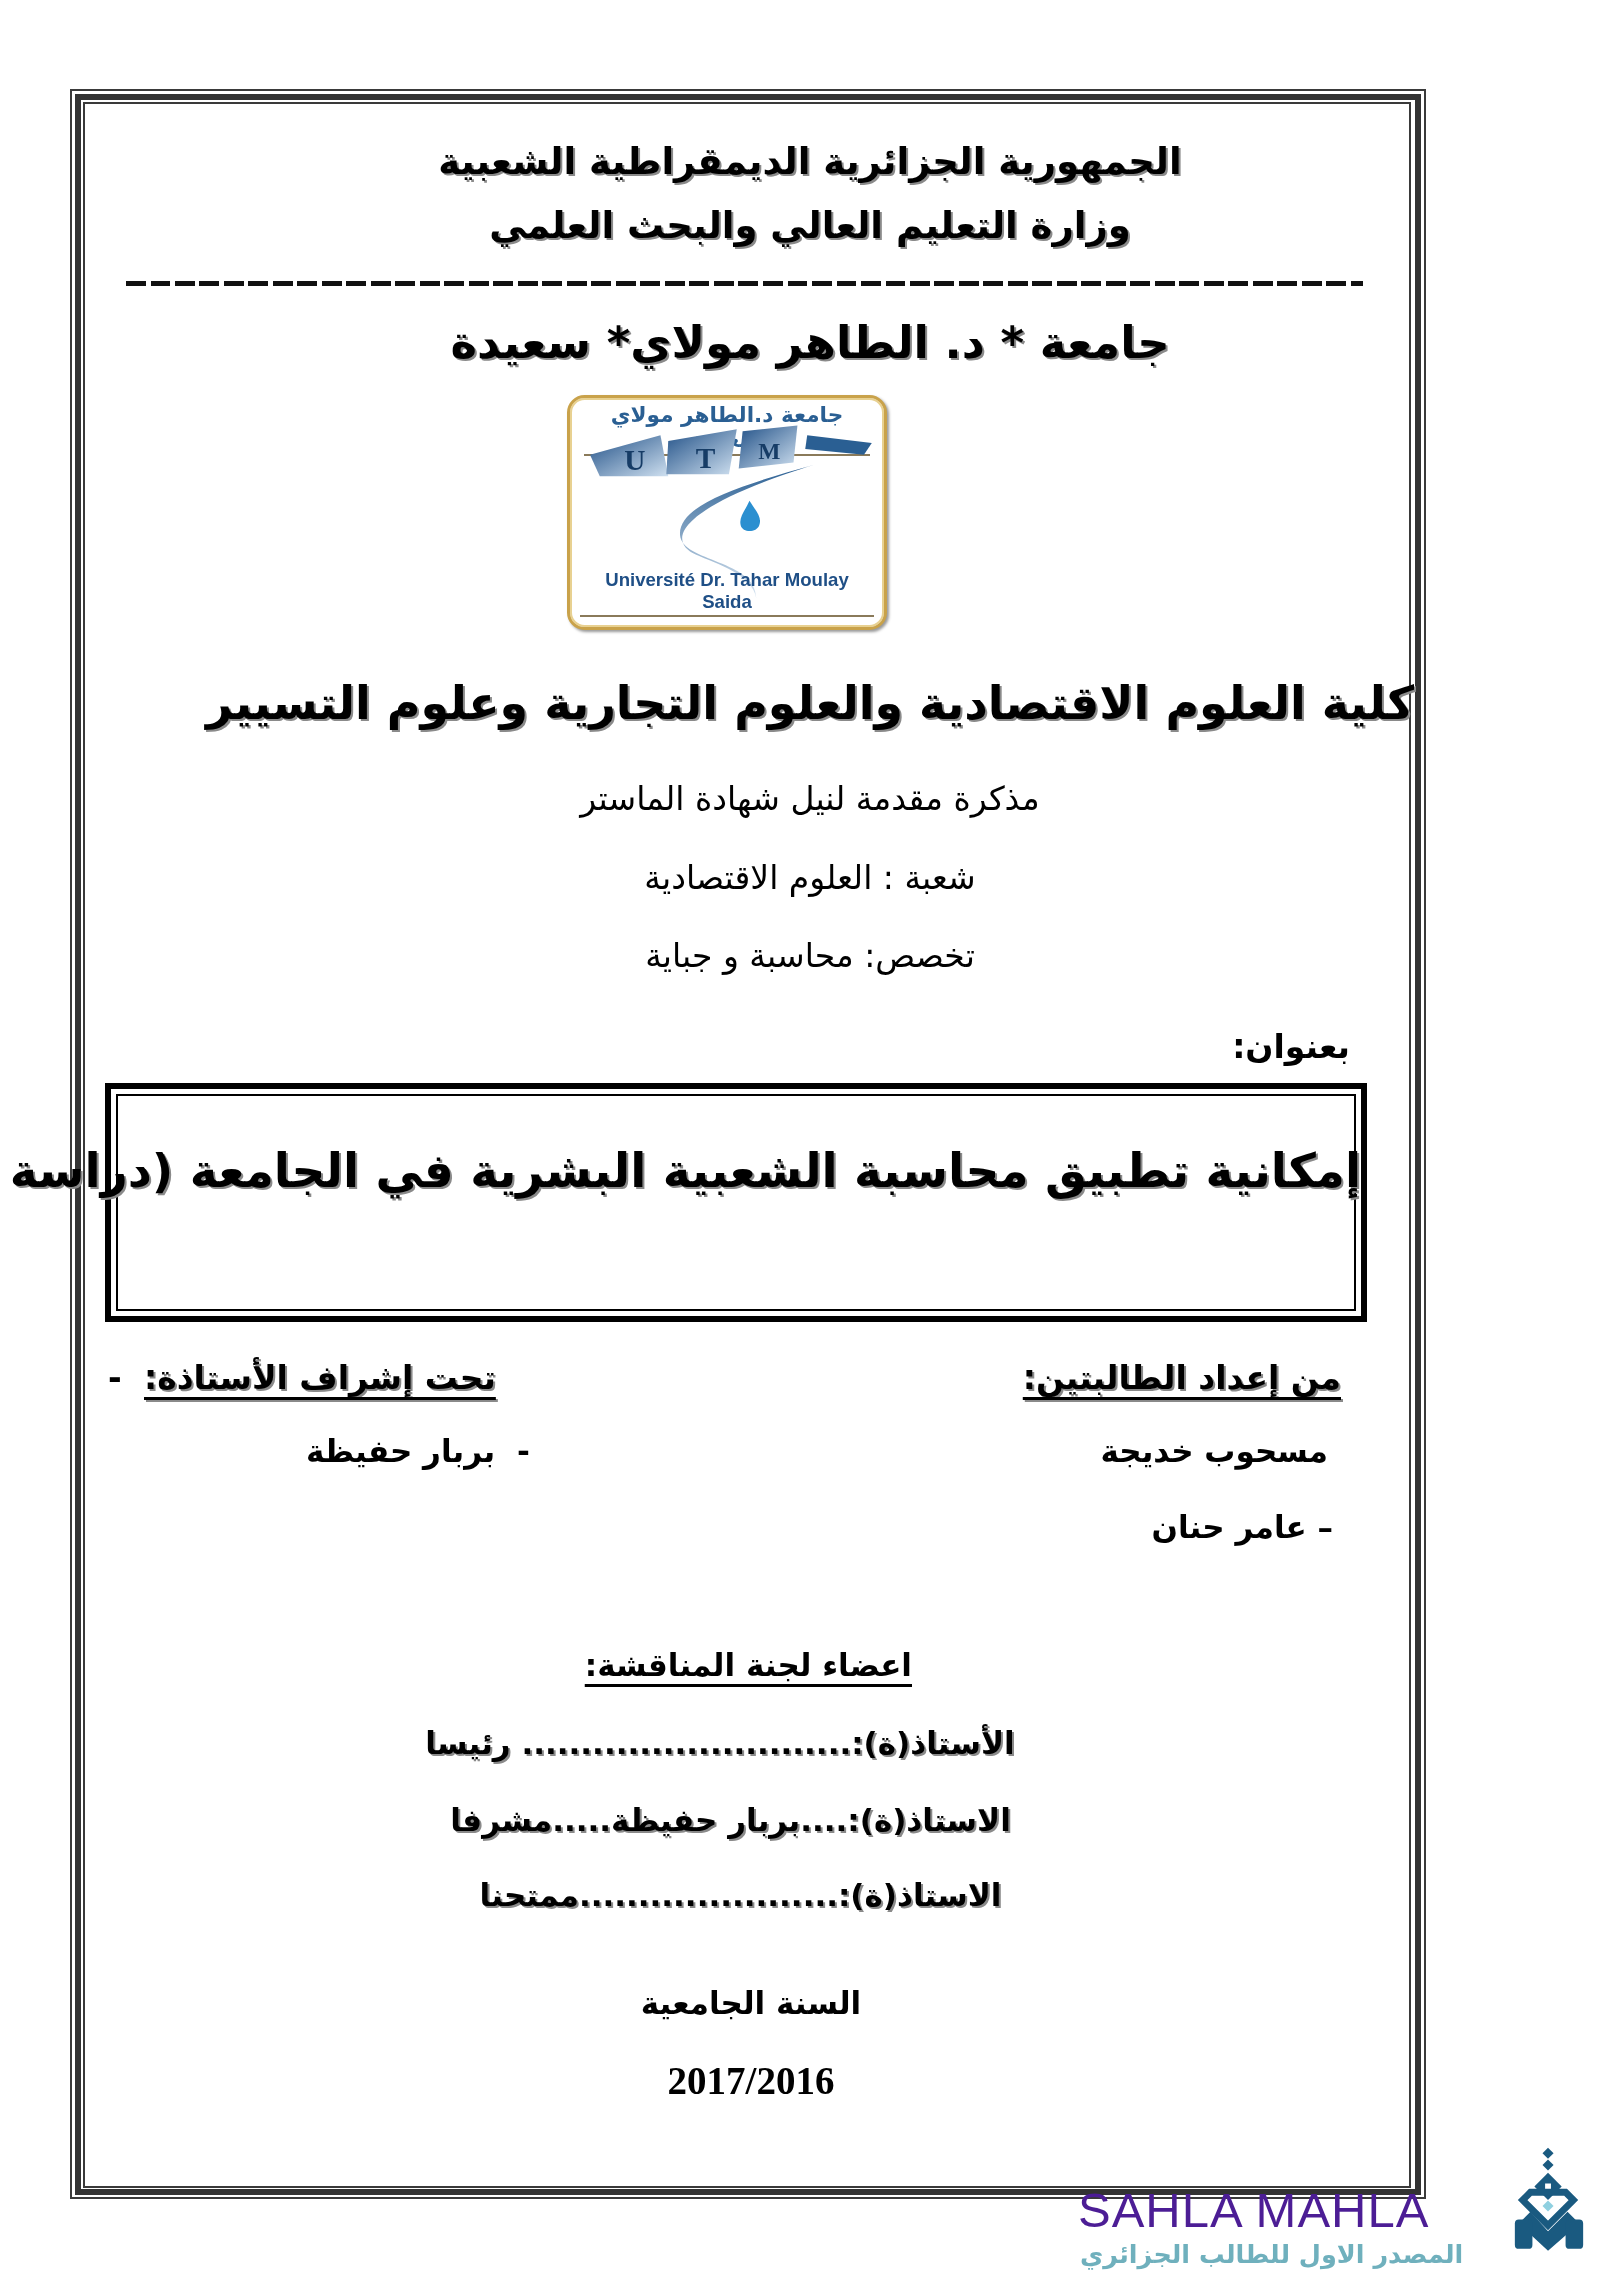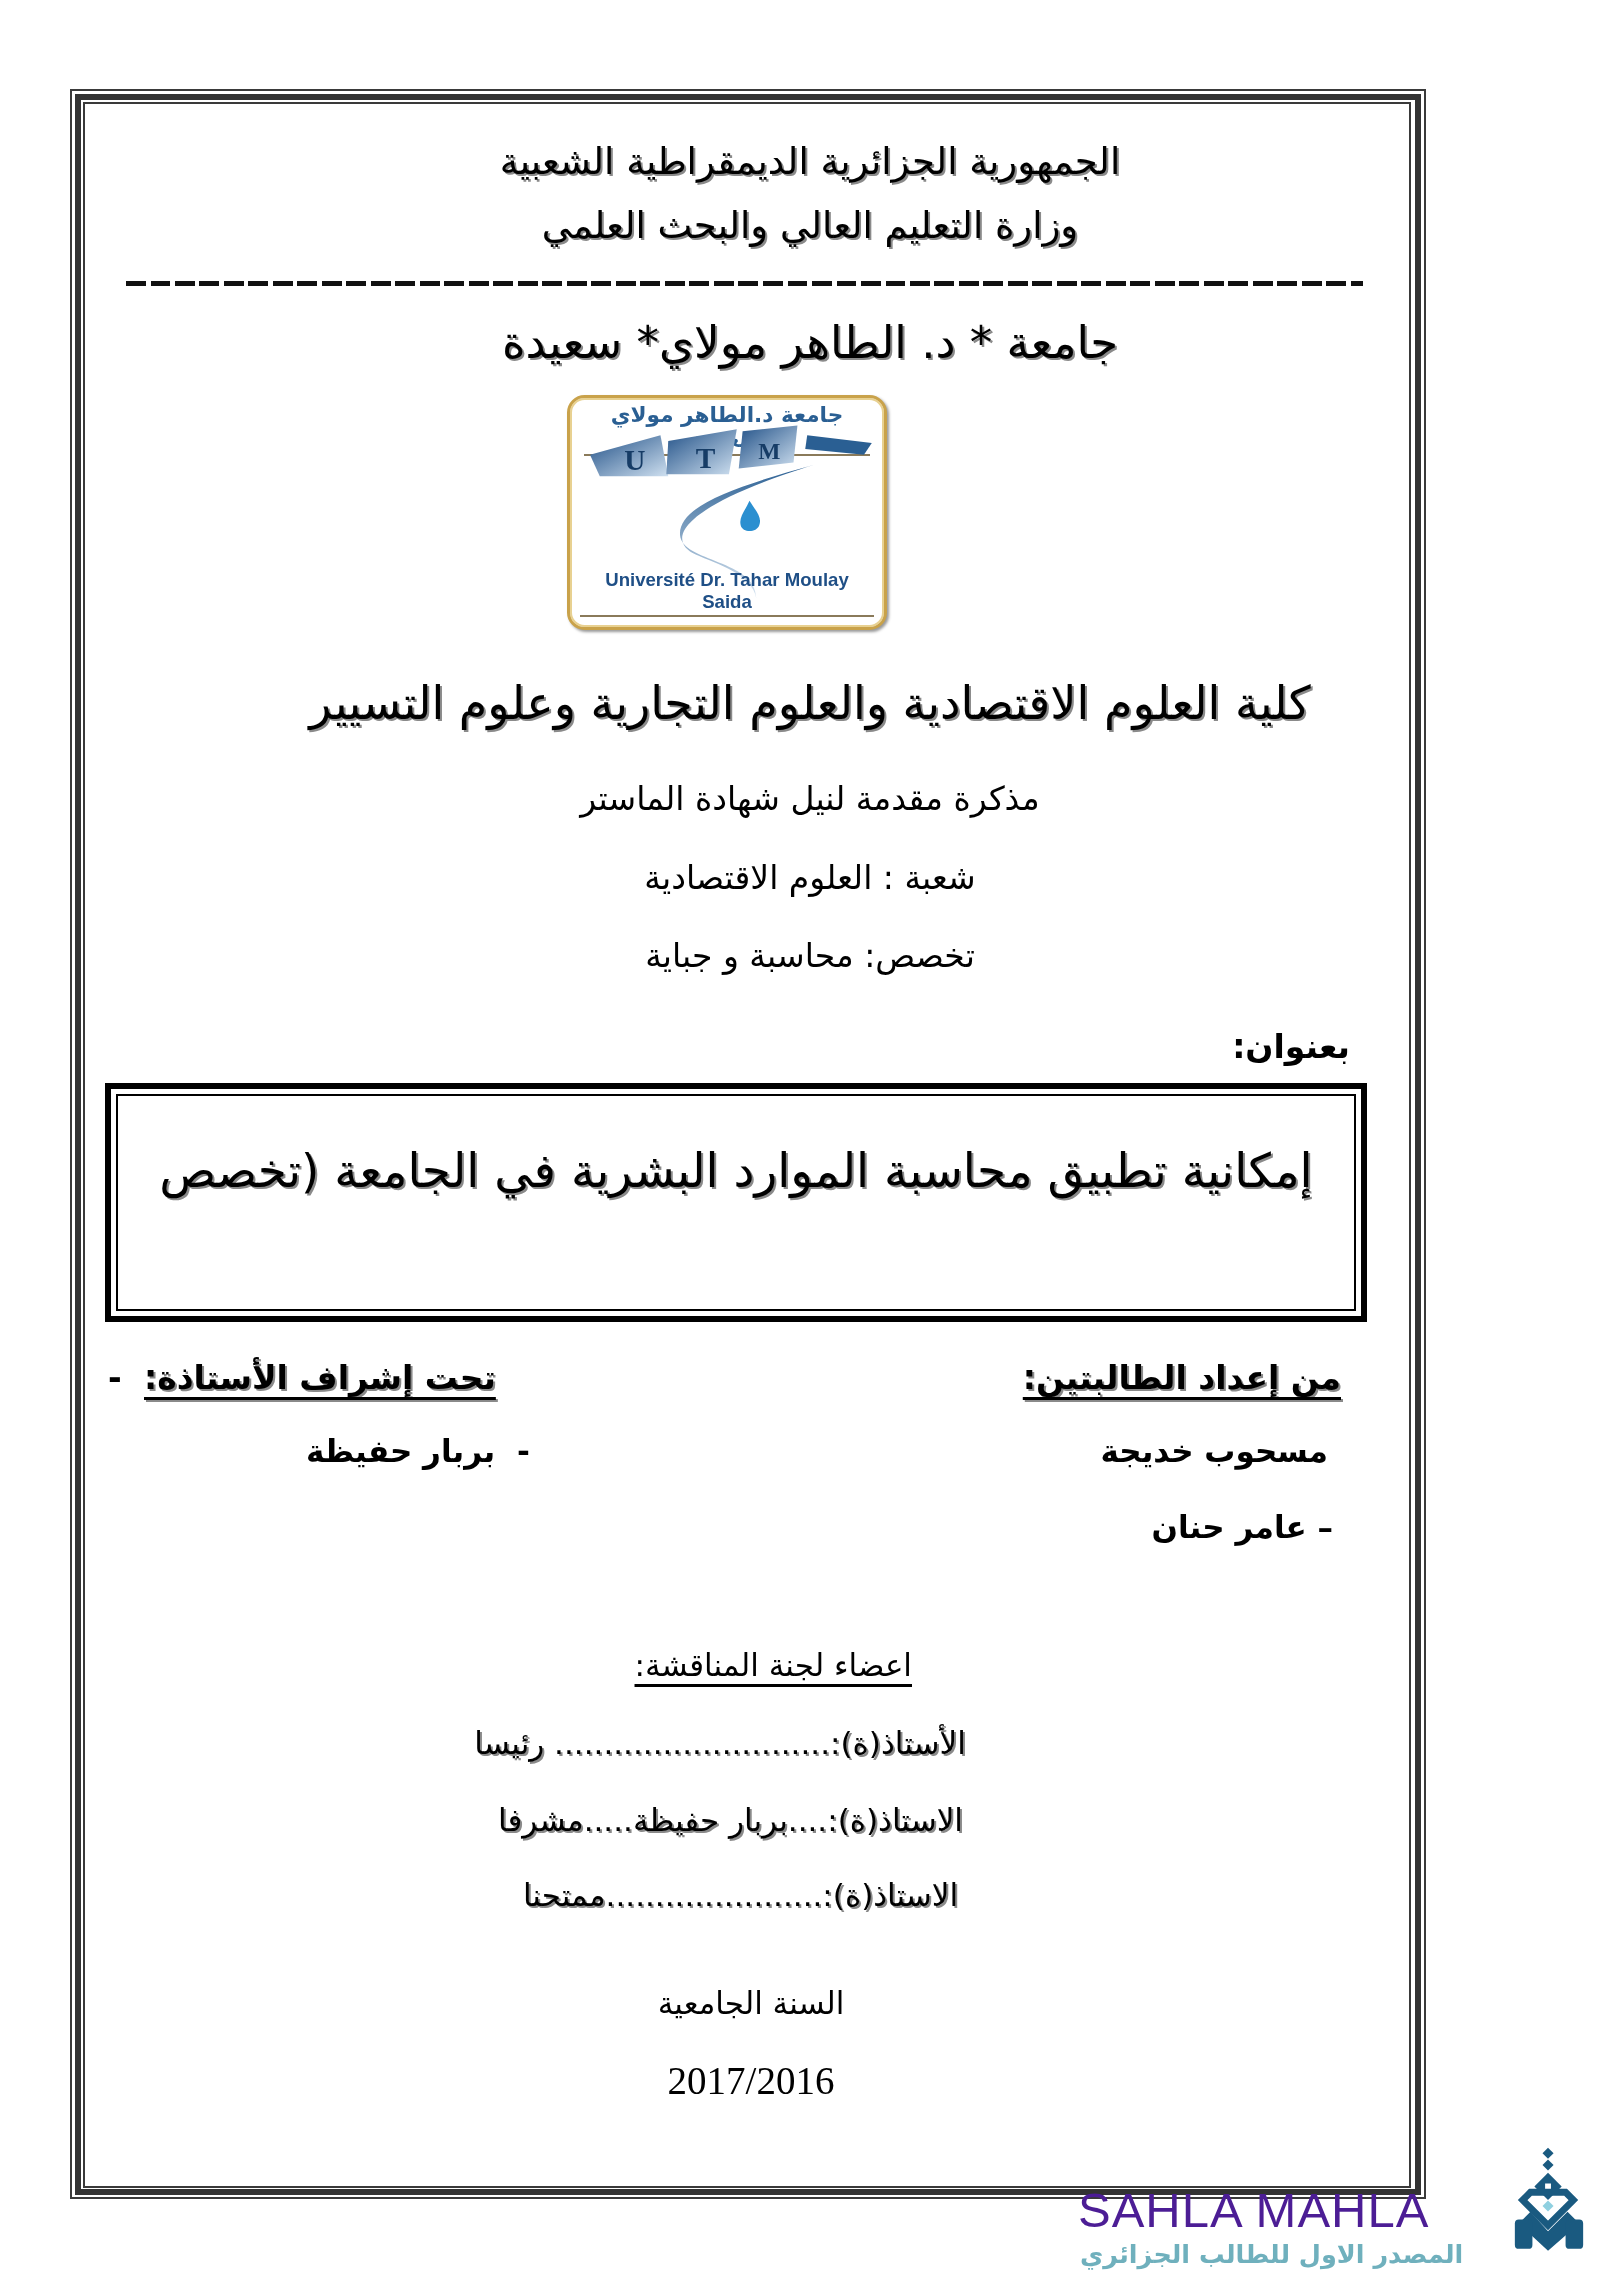--- a/index.html
+++ b/index.html
@@ -5,21 +5,21 @@
   html, body { margin: 0; padding: 0; background: #ffffff; }
   body { width: 1620px; height: 2293px; position: relative; overflow: hidden;
          font-family: "DejaVu Sans", "Liberation Sans", sans-serif; color: #000; }
   .abs { position: absolute; }
   .frame-outer { left: 70px; top: 89px; width: 1356px; height: 2110px;
                  border: 2px solid #3a3a3a; box-sizing: border-box; }
   .frame-thick { left: 75px; top: 94px; width: 1346px; height: 2101px;
                  border: 6.9px solid #333333; box-sizing: border-box; }
   .frame-inner { left: 83px; top: 102px; width: 1328px; height: 2086px;
                  border: 2.9px solid #3a3a3a; box-sizing: border-box; }
-  .line { white-space: nowrap; direction: rtl; text-align: center; font-weight: normal; }
+  .line { white-space: nowrap; direction: rtl; text-align: center; font-weight: bold; }
   .shadow { text-shadow: 2px 2px 0 #8a8a8a; }
   .c { left: 0; width: 1620px; }
   .dashes { left: 126px; top: 281px; width: 1237px; height: 4.9px;
             background: repeating-linear-gradient(90deg, #111 0 19.6px, transparent 19.6px 24.5px); }
   .logo { left: 567px; top: 395px; width: 320px; height: 235px; border-radius: 17.6px;
           border: 3.9px solid #c9a24a; box-shadow: inset 0 0 0 2px #e8d191, 2px 2px 2.9px #999;
           box-sizing: border-box; background: #fff; overflow: hidden; }
   .title-box { left: 105px; top: 1083px; width: 1262px; height: 239px;
                border: 6.9px solid #000; box-sizing: border-box; }
   .title-box-inner { position: absolute; left: 4.9px; top: 4.9px; right: 4.9px; bottom: 4.9px;
@@ -66,21 +66,21 @@
 </div>
 
 <div class="abs line c shadow" style="top:676px;font-size:46px;">كلية العلوم الاقتصادية والعلوم التجارية وعلوم التسيير</div>
 <div class="abs line c" style="top:779px;font-size:33px;font-weight:normal;">مذكرة مقدمة لنيل شهادة الماستر</div>
 <div class="abs line c" style="top:858px;font-size:33px;font-weight:normal;">شعبة : العلوم الاقتصادية</div>
 <div class="abs line c" style="top:936px;font-size:33px;font-weight:normal;">تخصص: محاسبة و جباية</div>
 
 <div class="abs rtl" style="right:270px;top:1027px;font-size:33px;">بعنوان:</div>
 <div class="abs title-box">
   <div class="title-box-inner"></div>
-  <div class="abs line shadow" style="left:0;right:0;top:54px;font-size:47px;">إمكانية تطبيق محاسبة الموارد البشرية في الجامعة (تخصص</div>
+  <div class="abs line shadow" style="left:0;right:0;top:54px;font-size:47px;">إمكانية تطبيق محاسبة الشعبية البشرية في الجامعة (دراسة</div>
 </div>
 
 <div class="abs rtl ul shadow" style="right:279px;top:1358px;font-size:33px;">من إعداد الطالبتين:</div>
 <div class="abs rtl" style="right:292px;top:1433px;font-size:31px;">مسحوب خديجة</div>
 <div class="abs rtl" style="right:287px;top:1509px;font-size:31px;">– عامر حنان</div>
 
 <div class="abs rtl ul shadow" style="left:144px;top:1358px;font-size:33px;">تحت إشراف الأستاذة:</div>
 <div class="abs rtl" style="left:108px;top:1358px;font-size:33px;">-</div>
 <div class="abs rtl" style="left:517px;top:1433px;font-size:31px;">-</div>
 <div class="abs rtl" style="left:306px;top:1433px;font-size:31px;">بربار حفيظة</div>

